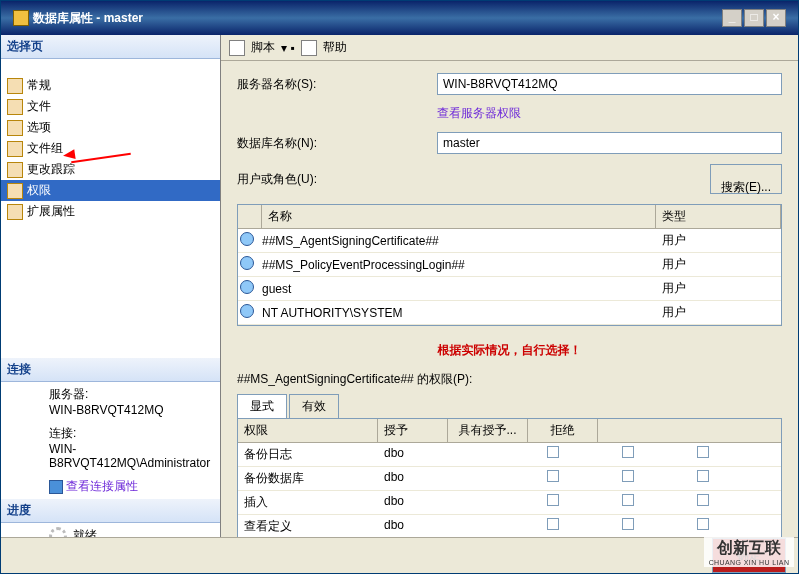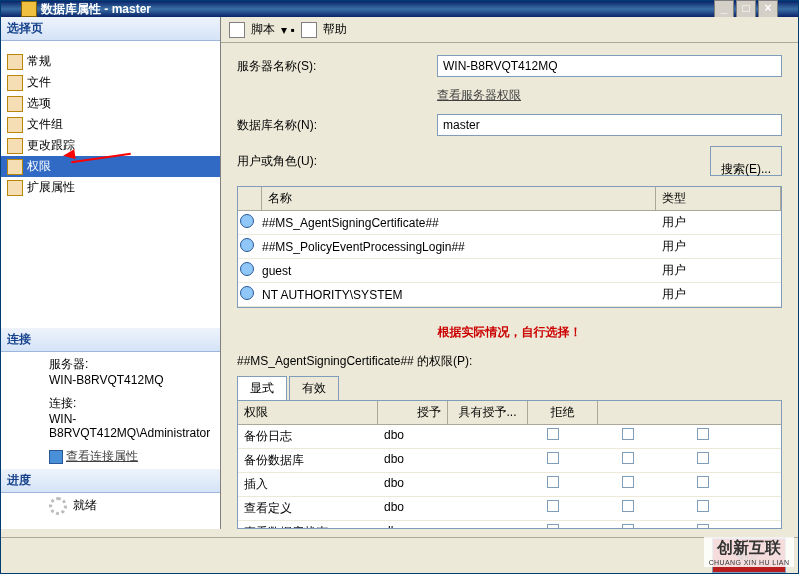--- a/index.html
+++ b/index.html
@@ -1,33 +1,33 @@
 <!DOCTYPE html>
 <html><head>
 <meta charset="utf-8">
 <style>
 * { box-sizing: border-box; margin: 0; padding: 0; font-family: "Microsoft YaHei", "SimSun", Arial, sans-serif; font-size: 12px; }
 body { background: #d4d0c8; }
 .window { width: 799px; height: 574px; border: 1px solid #003c74; background: #ece9d8; position: relative; }
-.titlebar { height: 16px; background: linear-gradient(to bottom, #0a246a, #3a6ea5 50%, #0a246a); color: #fff; display: flex; align-items: center; padding: 0 20px; }
+.titlebar { height: 34px; background: linear-gradient(to bottom, #0a246a, #3a6ea5 50%, #0a246a); color: #fff; display: flex; align-items: center; padding: 0 12px; }
 .titlebar .icon { width: 16px; height: 16px; background: #f0c040; border: 1px solid #806000; margin-right: 4px; }
 .titlebar .title { flex: 1; color: #fff; font-weight: bold; }
 .winbtns { display: flex; gap: 2px; }
 .winbtn { width: 20px; height: 18px; background: #d4d0c8; border: 1px solid #808080; text-align:center; line-height:14px; font-weight:bold; }
 .content { display: flex; height: calc(100% - 60px); }
 .sidebar { width: 220px; background: #fff; border-right: 1px solid #808080; display:flex; flex-direction:column; }
 .sechdr { background: linear-gradient(to bottom,#eef3fb,#d5e3f7); border-bottom: 1px solid #9db6db; padding: 3px 6px; font-weight: bold; color:#15428b;}
-.seclist { padding:10px 0; }
+.seclist { padding:16px 0; }
 .navitem { display:flex; align-items:center; padding:2px 6px; gap:4px; cursor:pointer;}
 .navitem.selected { background:#316ac5; color:#fff;}
 .navitem .navicon { width:16px;height:16px;background:#f5deb3;border:1px solid #b8860b;}
 .arrowline { position:absolute; left:70px; top:156px; width:60px; height:2px; background:red; transform:rotate(-8deg);}
 .arrowhead { position:absolute; left:62px; top:149px; width:0;height:0;border-top:5px solid transparent;border-bottom:5px solid transparent;border-right:12px solid red; transform:rotate(-8deg);}
 .sidebox { padding:4px 8px;margin-left:40px; }
-.link { color:#404040; text-decoration:underline; cursor:pointer;}
+.link { color:#6d28d9; cursor:pointer;}
 .connicon{display:inline-block;width:14px;height:14px;background:#4a90d9;border:1px solid #2b5797;vertical-align:middle;margin-right:3px;}
 .spinner{display:inline-block;width:18px;height:18px;border:3px dotted #bbb;border-radius:50%;vertical-align:middle;margin-right:6px;}
 .main { flex:1; background:#ece9d8; position:relative; overflow:hidden;}
 .toolbar { display:flex; align-items:center; gap:6px; padding:4px 8px; border-bottom:1px solid #aca899;}
 .tbicon{width:16px;height:16px;background:#fff;border:1px solid #808080;}
 .form { padding:12px 16px;}
 .row { display:flex; align-items:center; margin-bottom:10px;}
 .lbl { width:200px;}
 .txt { flex:1; border:1px solid #7f9db9; background:#fff; padding:3px 5px; height:22px;}
 .btn { border:1px solid #7f9db9; background:#ece9d8; padding:14px 10px; height:22px; margin-left:8px;cursor:pointer;}
@@ -39,21 +39,21 @@
 .trow .uicn{width:18px;text-align:center;padding:2px;}
 .trow .uicn span{display:inline-block;width:14px;height:14px;background:#8fc8f8;border:1px solid #2b5797;border-radius:50%;}
 .td{padding:3px 6px;} .td.name{flex:1;} .td.type{width:125px;}
 .redmsg{text-align:center;color:#c00;font-weight:bold;padding:6px 0;}
 .tabs{display:flex;border-bottom:1px solid #7f9db9;}
 .tab{padding:3px 12px;border:1px solid #7f9db9;border-bottom:none;background:#ece9d8;margin-right:2px;cursor:pointer;}
 .tab.active{background:#fff;}
 .permtable{border:1px solid #7f9db9;border-top:none;background:#fff;height:128px;overflow:hidden;}
 .pthdr{display:flex;background:#ece9d8;border-bottom:1px solid #aca899;}
 .pth{padding:3px 6px;border-right:1px solid #aca899;}
-.pth.c1{width:140px;} .pth.c2{width:140px;} .pth.c3{width:70px;text-align:right;} .pth.c4{width:80px;text-align:center;} .pth.c5{width:70px;text-align:center;}
+.pth.c1{width:140px;} .pth.c2{width:140px;} .pth.c3{width:70px;text-align:left;} .pth.c4{width:80px;text-align:center;} .pth.c5{width:70px;text-align:center;}
 .prow{display:flex;border-bottom:1px solid #ece9d8;}
 .ptd{padding:3px 6px;}
 .ptd.c1{width:140px;} .ptd.c2{width:140px;} .ptd.c3{width:70px;text-align:center;} .ptd.c4{width:80px;text-align:center;} .ptd.c5{width:70px;text-align:center;}
 .cb{width:12px;height:12px;border:1px solid #7f9db9;display:inline-block;background:#fff;}
 .footer{position:absolute;bottom:0;left:0;right:0;height:36px;border-top:1px solid #aca899;display:flex;align-items:center;justify-content:flex-end;padding:0 12px;background:#ece9d8;}
 .okbtn{border:1px solid #7f9db9;background:#b91c1c;padding:8px 24px;cursor:pointer;}
 .watermark{position:absolute;right:4px;bottom:6px;width:90px;height:30px;background:rgba(255,255,255,0.85);display:flex;flex-direction:column;align-items:center;justify-content:center;font-size:10px;color:#333;}
 .watermark .cx{font-weight:bold;font-size:16px;}
 </style>
 </head>

